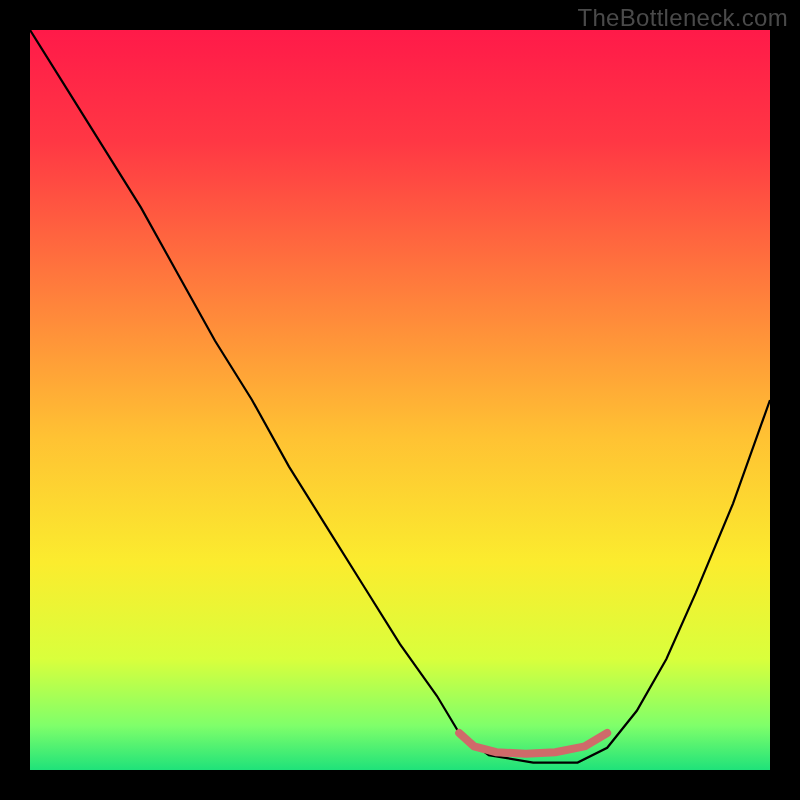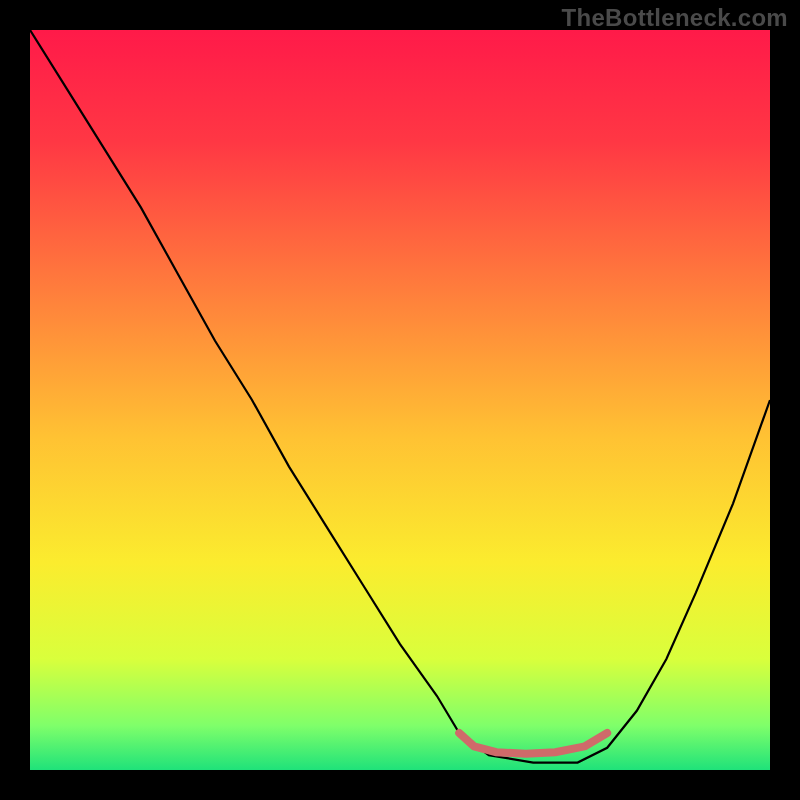--- a/index.html
+++ b/index.html
@@ -16,21 +16,21 @@
     width: 800px;
     height: 800px;
     background: #000;
   }
   .watermark {
     position: absolute;
     top: 4px;
     right: 12px;
     color: #4a4a4a;
     font-size: 24px;
-    font-weight: 700;
+    font-weight: 400;
     z-index: 20;
     letter-spacing: 0.3px;
   }
   .plot-area {
     position: absolute;
     left: 30px;
     top: 30px;
     width: 740px;
     height: 740px;
     overflow: hidden;

